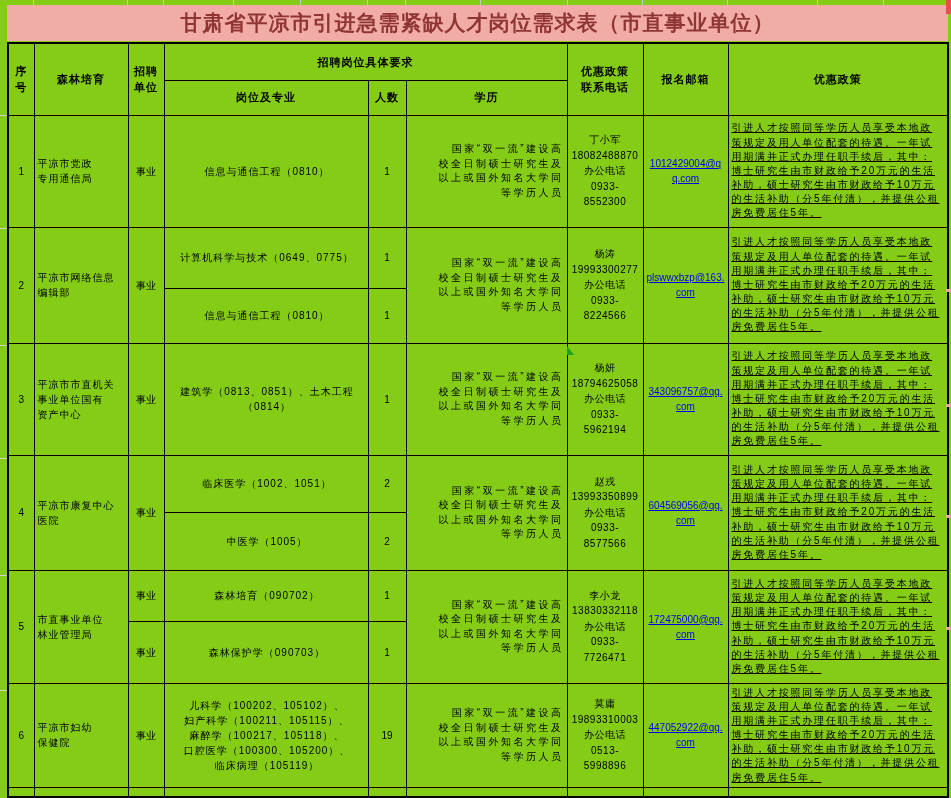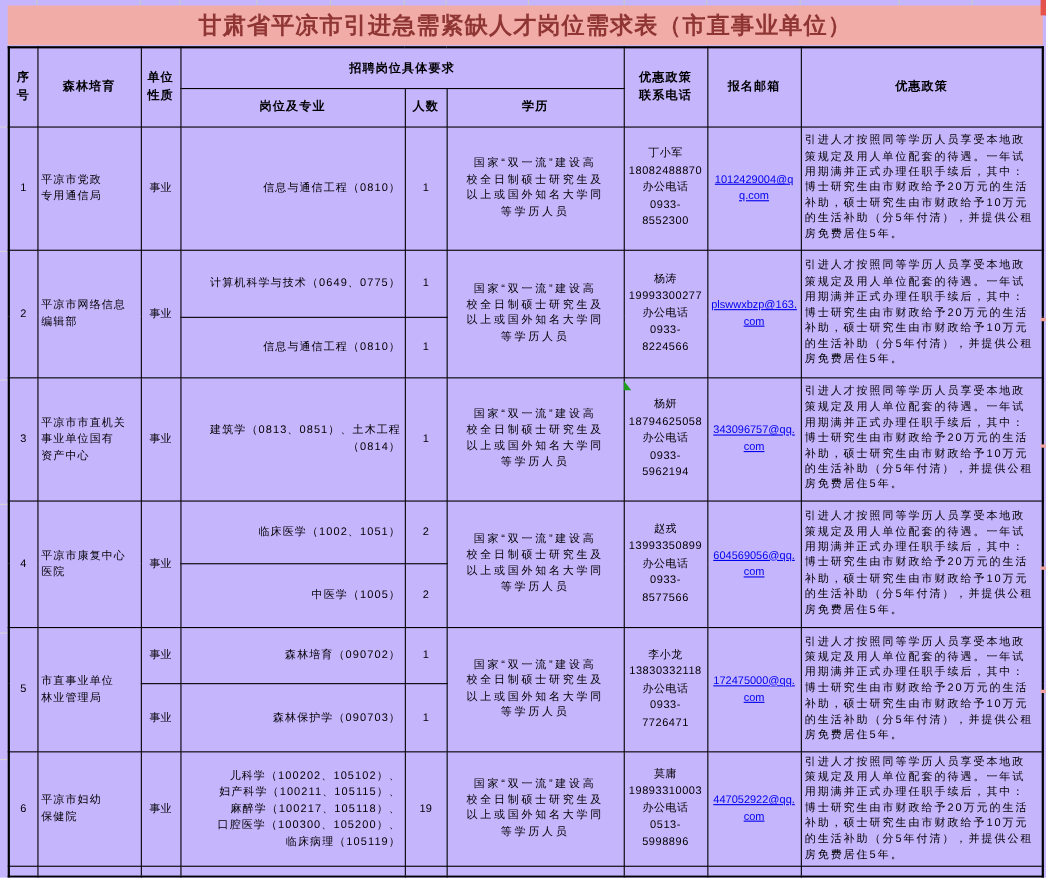--- a/index.html
+++ b/index.html
@@ -1,37 +1,37 @@
 <!DOCTYPE html>
 <html><head>
 <meta charset="utf-8">
 <style>
   html,body{margin:0;padding:0;background:#fff;}
-  #screen{position:relative;width:951px;height:798px;background:#c4b5fd;overflow:hidden;
+  #screen{position:relative;width:951px;height:798px;background:#84cc16;overflow:hidden;
           font-family:"Liberation Sans","DejaVu Sans",sans-serif;color:#000;}
   
   .tick-v{position:absolute;top:0;width:1px;height:6px;background:#c9c9c9;}
   .tick-h{position:absolute;left:0;width:7px;height:1px;background:#d4d4d4;}
   
   #title-band{position:absolute;left:7px;top:5px;width:941px;height:36px;
               display:flex;align-items:center;justify-content:center;
               font-family:"Liberation Serif","DejaVu Serif",serif;
               font-weight:bold;font-size:21px;letter-spacing:1px;}
   
   table{position:absolute;left:7px;top:42px;width:941px;border-collapse:collapse;table-layout:fixed;}
   td{border:1px solid #000;vertical-align:middle;padding:2px 3px;box-sizing:border-box;
      font-size:10px;line-height:1.5;overflow:hidden;}
   table{border:2px solid #000;}
   .th{text-align:center;font-weight:bold;font-size:11px;letter-spacing:1px;}
   .c{text-align:center;}
   .pre{white-space:pre-line;}
   .unit{text-align:left;white-space:pre-line;letter-spacing:1px;}
-  .major{text-align:right;white-space:pre-line;letter-spacing:1px;padding-left:5px;margin-top:44px;}
-  .edu{text-align:center;letter-spacing:2.5px;white-space:pre-line;line-height:1.45;}
-  .policy{text-align:left;letter-spacing:1.8px;white-space:pre-line;line-height:1.42;font-size:10px;}
+  .major{text-align:center;white-space:pre-line;letter-spacing:1px;padding-left:5px;margin-top:44px;}
+  .edu{text-align:right;letter-spacing:2.5px;white-space:pre-line;line-height:1.45;}
+  .policy{text-align:left;letter-spacing:1.8px;white-space:pre-line;line-height:1.42;font-size:10px;text-decoration:underline;}
   .contact{text-align:center;white-space:pre-line;letter-spacing:0.5px;line-height:1.55;}
   .email-cell{text-align:center;}
   a.email{color:#0000EE;text-decoration:underline;word-break:break-all;font-size:10px;cursor:pointer;}
   .hr1{height:37px;} .hr2{height:35px;}
   .r1{height:112px;} .r2a{height:61px;} .r2b{height:55px;}
   .r3{height:112px;} .r4a{height:57px;} .r4b{height:58px;}
   .r5a{height:51px;} .r5b{height:62px;} .r6{height:100px;} .sliver{height:10px;}
   .sliver td{border-bottom:none;}
   
   #green-marker{position:absolute;left:567px;top:346px;}
@@ -76,21 +76,21 @@
         <col style="width:161px">
       <col style="width:76px">
         <col style="width:85px">
         <col style="width:220px">
     </colgroup>
 
     <tbody>
         <tr class="hr1">
       <td rowspan="2" class="th">序号</td>
       <td rowspan="2" class="th">森林培育</td>
-      <td rowspan="2" class="th">单位性质</td>
+      <td rowspan="2" class="th">招聘单位</td>
       <td colspan="3" class="th">招聘岗位具体要求</td>
       <td rowspan="2" class="th pre">优惠政策
 联系电话</td>
       <td rowspan="2" class="th">报名邮箱</td>
       <td rowspan="2" class="th">优惠政策</td>
     </tr>
     <tr class="hr2">
       <td class="th">岗位及专业</td>
       <td class="th">人数</td>
       <td class="th">学历</td>

